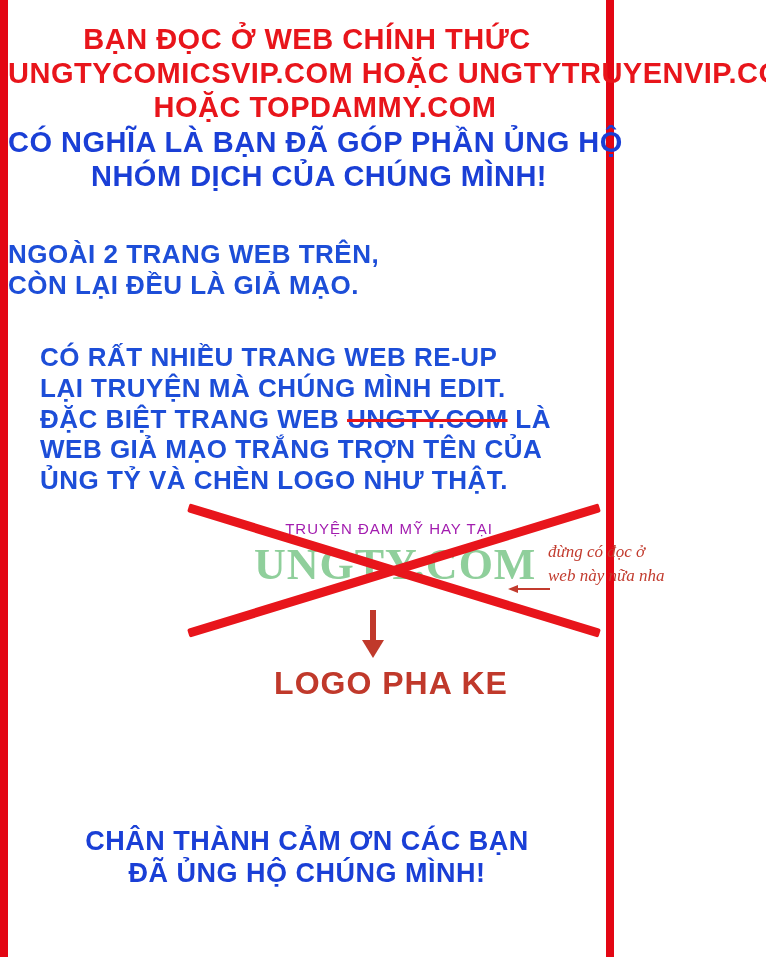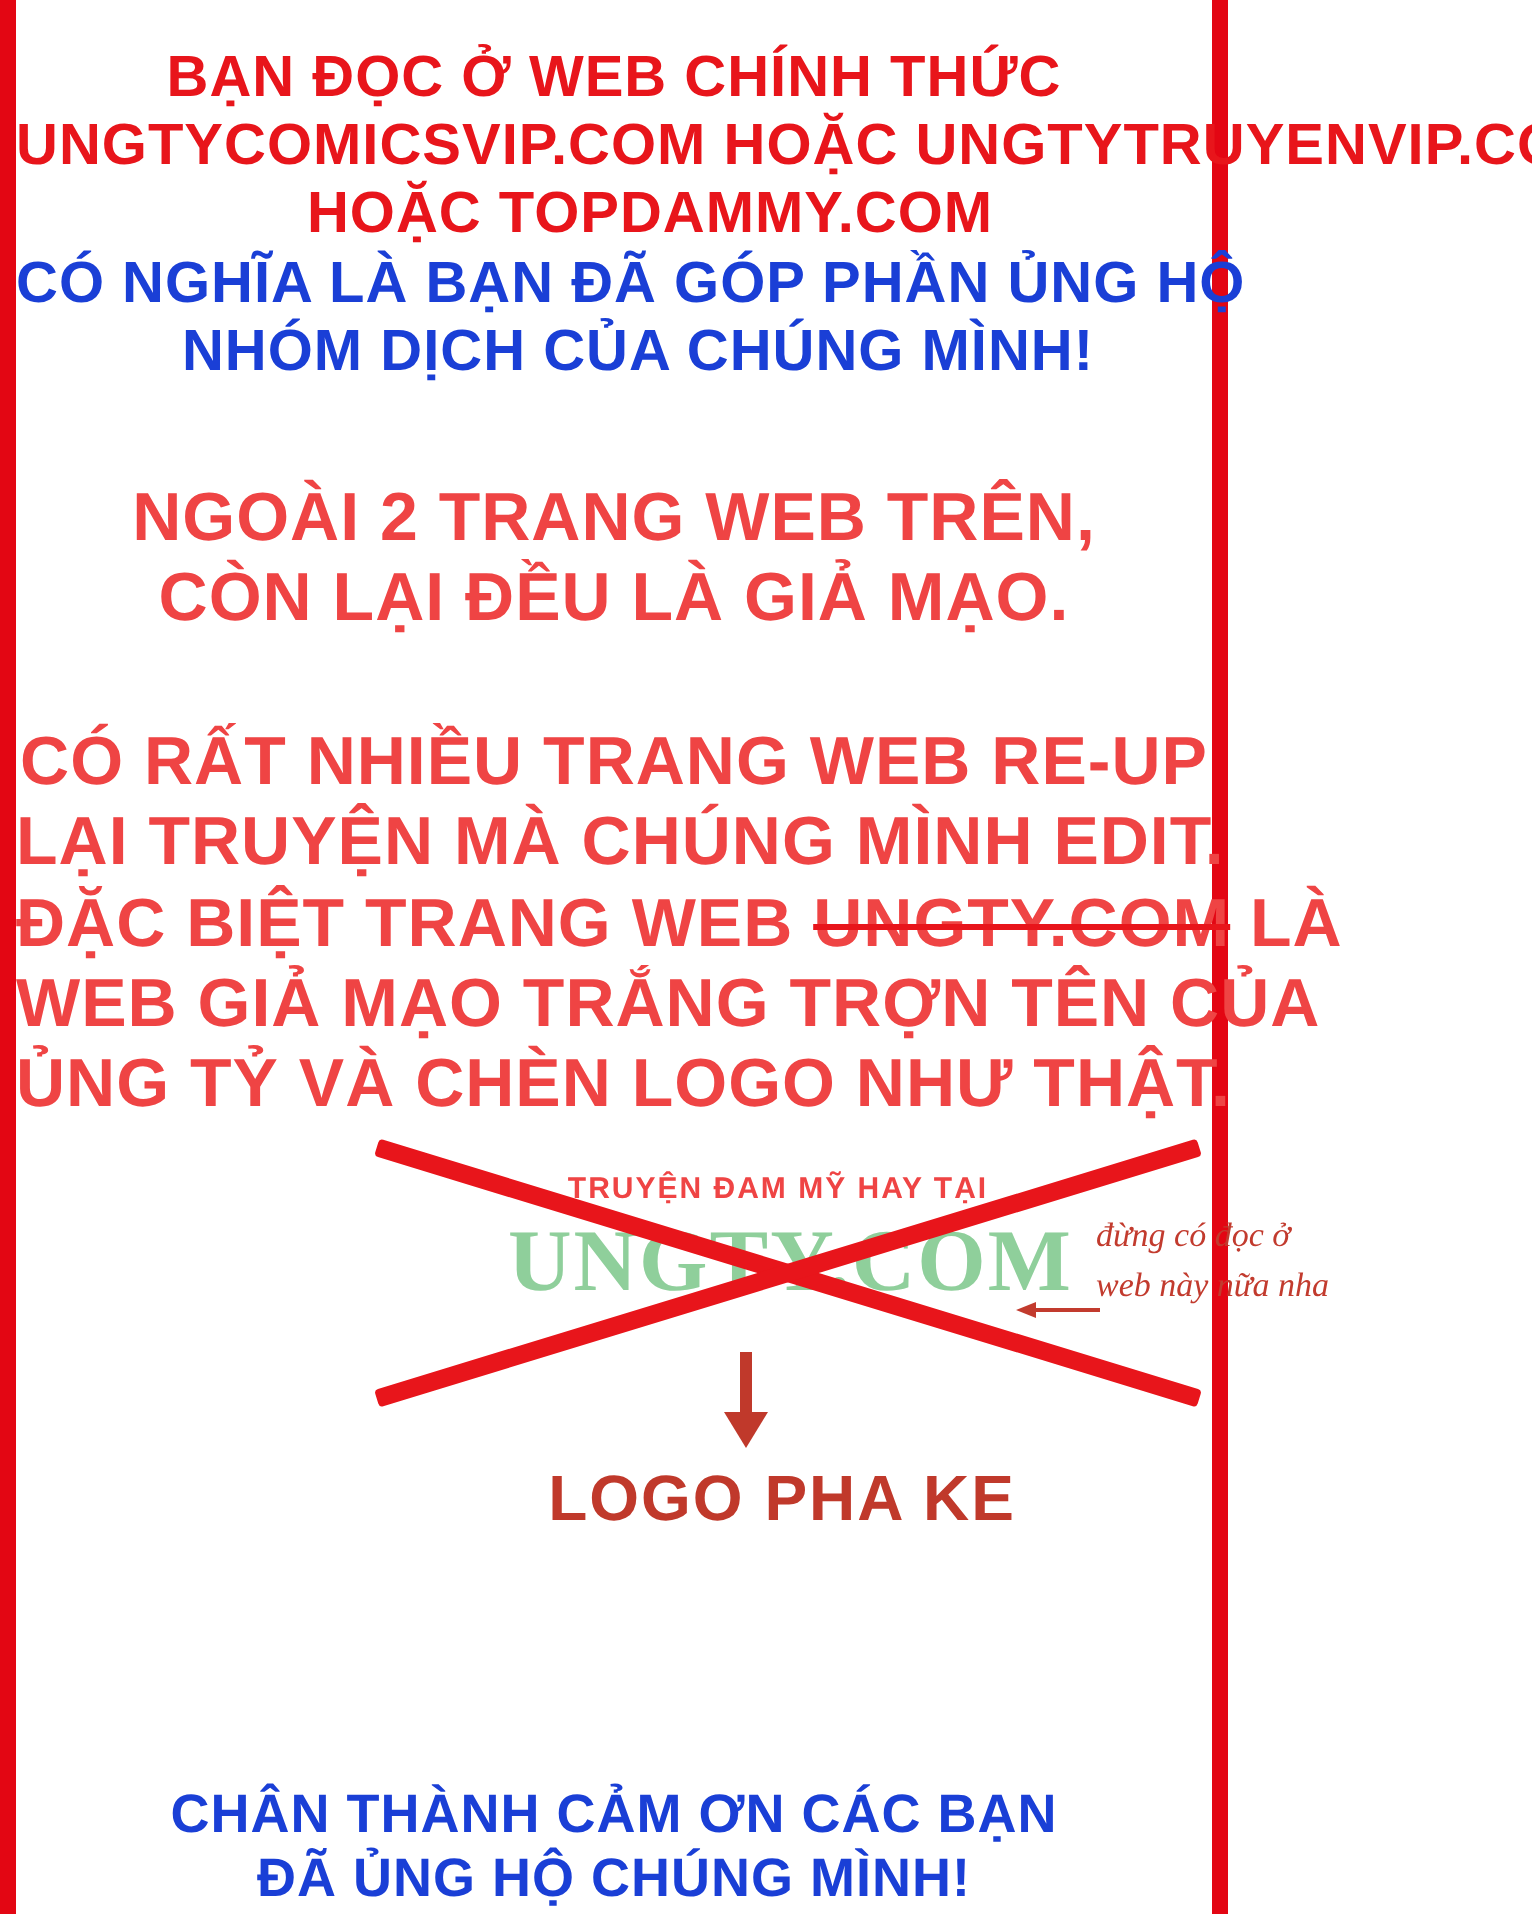--- a/index.html
+++ b/index.html
@@ -43,28 +43,27 @@
   .red.l2 { font-size: 29px; }
   .red.l3 { font-size: 29px; padding-left: 36px; }
   .blue {
     color: #1a3fd6;
     font-size: 29px;
   }
   .blue.b1 { font-size: 29px; }
   .blue.b2 { font-size: 29px; padding-left: 24px; }
 
   .para {
-    text-align: center;
-    color: #ef4444;
-    font-weight: bold;
-    font-size: 34px;
+    color: #1d4ed8;
+    font-weight: bold;
+    font-size: 26px;
     line-height: 1.28;
   }
   .para.p1 { margin-top: 46px; }
-  .para.p2 { margin-top: 42px; }
+  .para.p2 { margin-top: 42px; margin-left: 32px; }
 
   .strike {
     text-decoration: line-through;
     text-decoration-color: #e8151b;
     text-decoration-thickness: 3px;
   }
 
   
   .logo-zone {
     position: relative;
@@ -73,24 +72,24 @@
     margin-top: 14px;
   }
   .fake-logo {
     position: absolute;
     left: 246px;
     top: 10px;
     width: 270px;
     text-align: center;
   }
   .fake-logo .tag {
-    color: #ef4444;
+    color: #a21caf;
     font-size: 15px;
     letter-spacing: 1px;
-    font-weight: bold;
+    font-weight: normal;
   }
   .fake-logo .word {
     color: #8fcf9b;
     font-size: 44px;
     font-weight: bold;
     font-family: "Liberation Serif", serif;
     letter-spacing: 1px;
     margin-top: 2px;
   }
   .cross {

